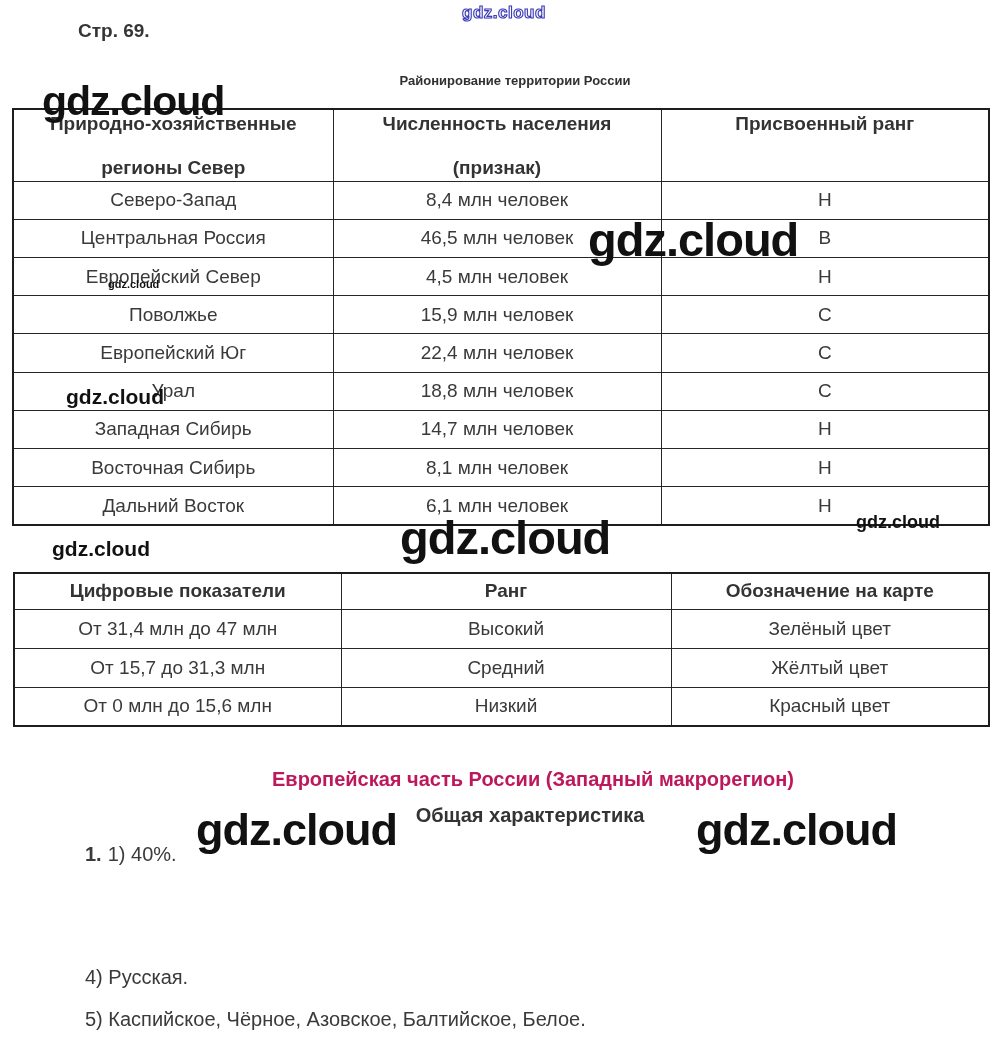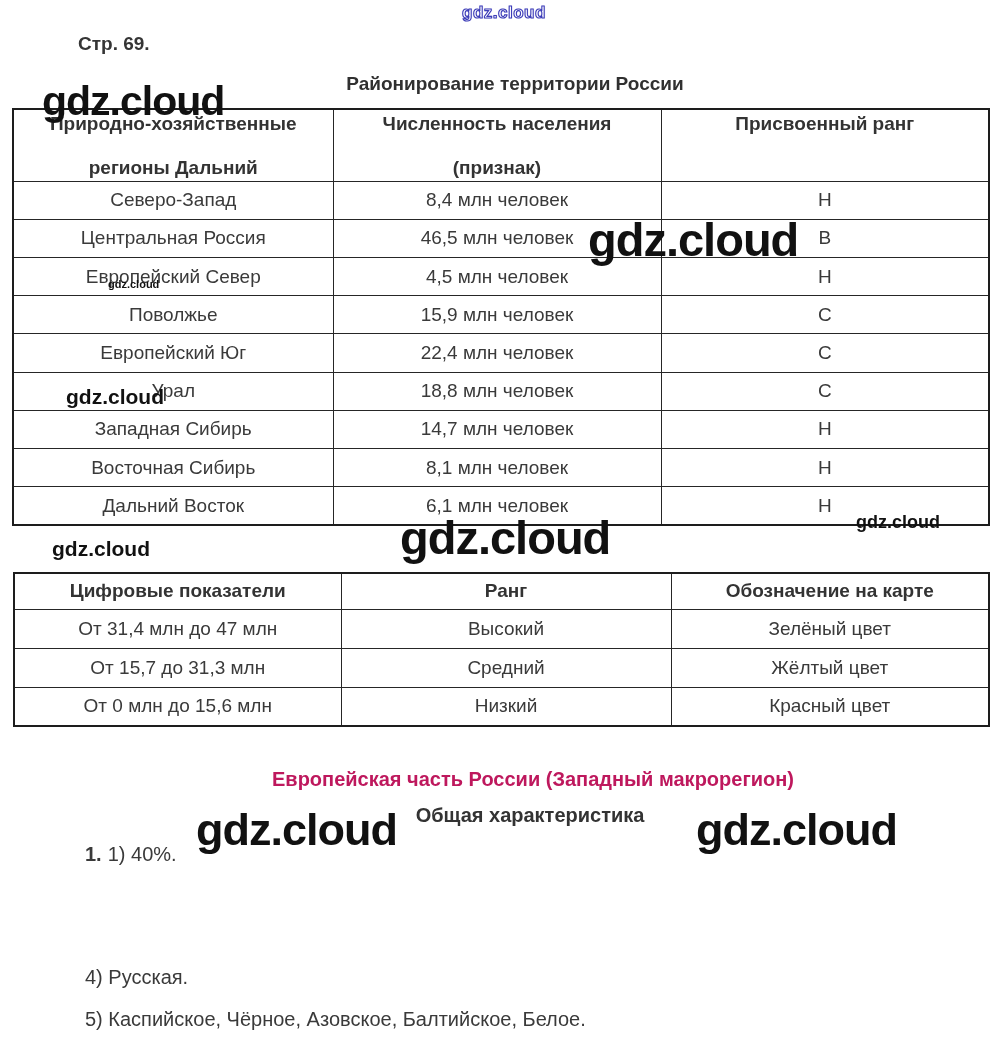--- a/index.html
+++ b/index.html
@@ -24,22 +24,22 @@
   .wm-row2      { left:588px; top:212px; font-size:47px; font-weight:bold; letter-spacing:-1px; }
   .wm-tiny      { left:108px; top:278px; font-size:11px; font-weight:bold; }
   .wm-ural      { left:66px;  top:385px; font-size:21px; font-weight:bold; }
   .wm-mid-big   { left:400px; top:510px; font-size:47px; font-weight:bold; letter-spacing:-1px; }
   .wm-mid-small { left:856px; top:512px; font-size:18px; font-weight:bold; }
   .wm-t2-left   { left:52px;  top:537px; font-size:21px; font-weight:bold; }
   .wm-sec-left  { left:196px; top:804px; font-size:45px; font-weight:bold; letter-spacing:-1px; }
   .wm-sec-right { left:696px; top:804px; font-size:45px; font-weight:bold; letter-spacing:-1px; }
 
   
-  .page-label { position:absolute; left:78px; top:33px; font-size:19px; font-weight:bold; color:#353535; }
-  .t1-title   { position:absolute; left:0; right:0; top:73px; text-align:center; font-size:19px; font-weight:bold; color:#303030; padding-left:30px; }
+  .page-label { position:absolute; left:78px; top:20px; font-size:19px; font-weight:bold; color:#353535; }
+  .t1-title   { position:absolute; left:0; right:0; top:73px; text-align:center; font-size:13px; font-weight:bold; color:#303030; padding-left:30px; }
 
   
   table { border-collapse:collapse; table-layout:fixed; position:absolute; background:transparent; }
   th, td {
     border:1.5px solid #262626;
     text-align:center; vertical-align:middle;
     font-size:19px; color:#3a3a3a;
     overflow:visible;
   }
   .tbl1 { left:12px; top:108px; width:976px; height:418px; border:2px solid #1d1d1d; }
@@ -89,21 +89,21 @@
   <table class="tbl1">
     <colgroup>
         <col class="c1">
         <col class="c2">
         <col class="c3">
       </colgroup>
     <thead>
       <tr>
         <th>
           <span class="h1">Природно-хозяйственные</span>
-          <span class="h2">регионы Дальний</span>
+          <span class="h2">регионы Север</span>
         </th>
         <th>
           <span class="h1">Численность населения</span>
           <span class="h2">(признак)</span>
         </th>
         <th>
           <span class="h1">Присвоенный ранг</span>
         </th>
       </tr>
     </thead>

